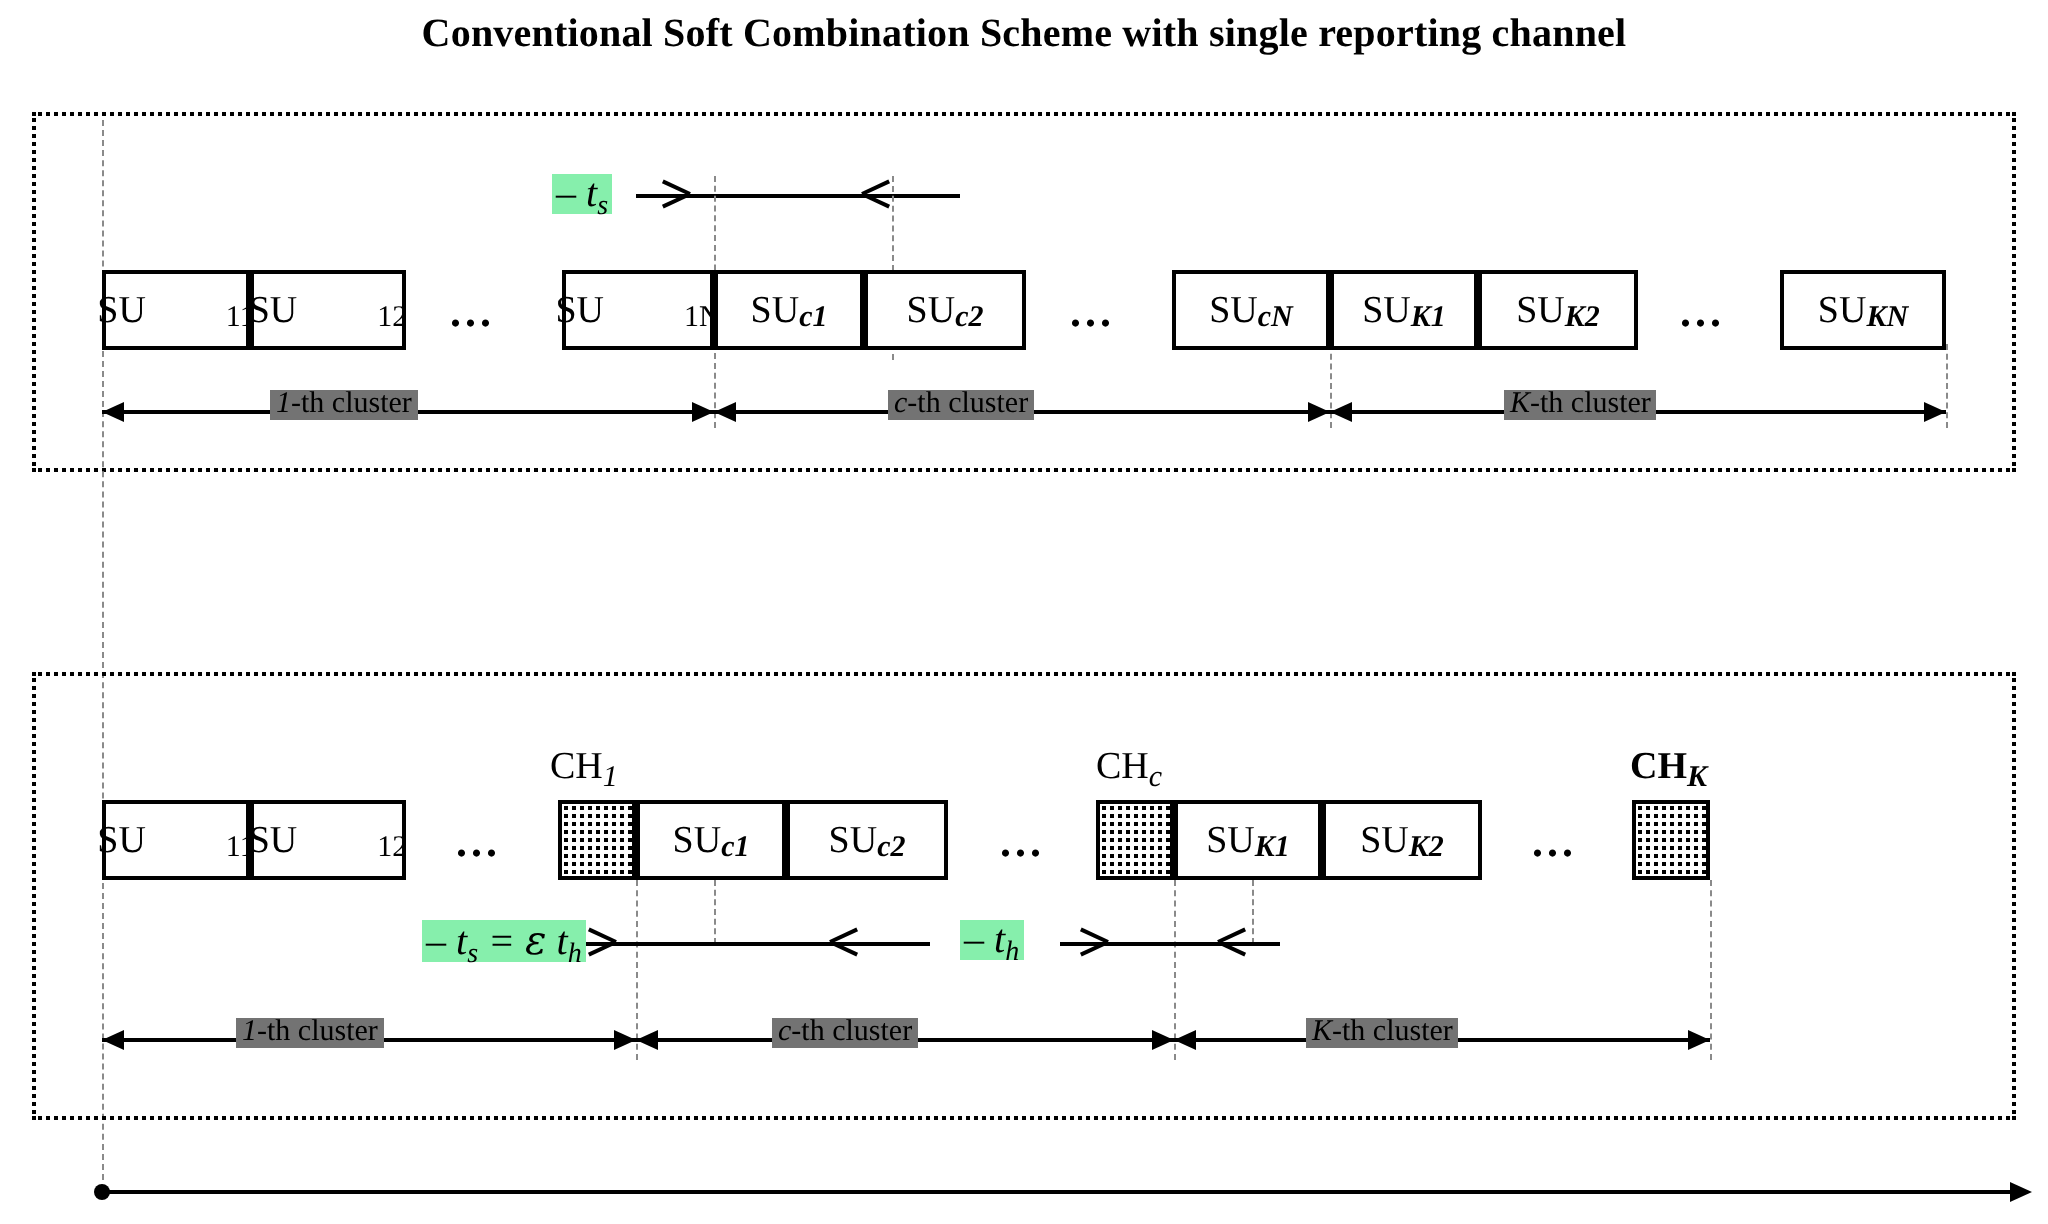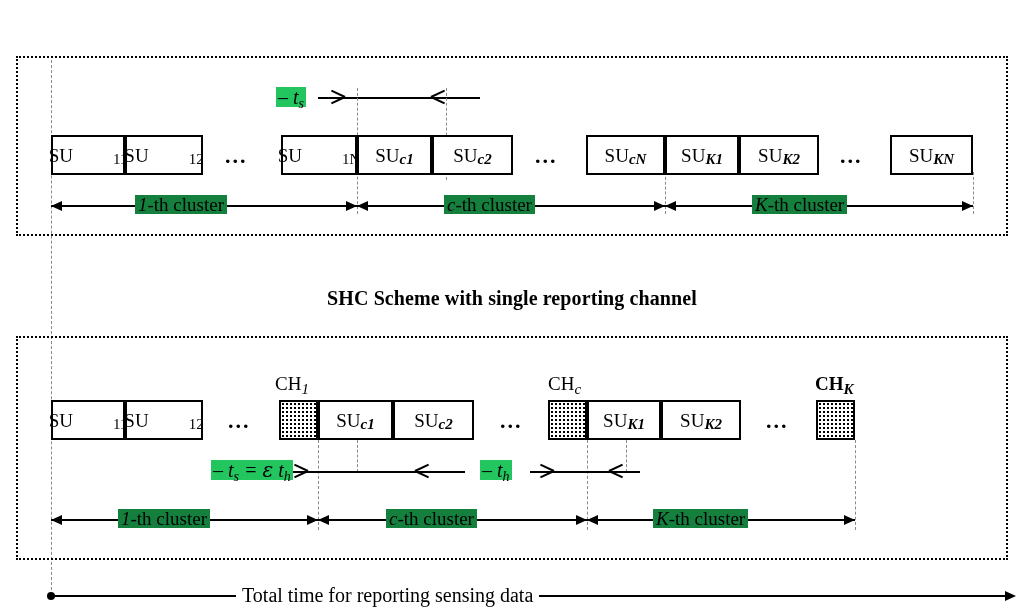--- a/index.html
+++ b/index.html
@@ -50,37 +50,38 @@
   .vhead:before,.vhead:after{content:"";position:absolute;left:0;top:6px;
         width:15px;height:0;border-top:2px solid #000;}
   .vhead.r:before{transform:rotate(25deg);transform-origin:100% 50%;}
   .vhead.r:after{transform:rotate(-25deg);transform-origin:100% 50%;}
   .vhead.l:before{transform:rotate(25deg);transform-origin:0% 50%;}
   .vhead.l:after{transform:rotate(-25deg);transform-origin:0% 50%;}
 
   .dot{position:absolute;width:8px;height:8px;border-radius:50%;background:#000;}
 
   
-  .splabel{position:absolute;background:#15803d;font-size:19px;white-space:nowrap;
+  .splabel{position:absolute;background:#737373;font-size:15px;white-space:nowrap;
            line-height:1;padding:0 3px;}
   .splabel i{font-style:italic;}
 
-  .tlabel{position:absolute;background:#22c55e;font-size:20px;white-space:nowrap;
+  .tlabel{position:absolute;background:#86efac;font-size:20px;white-space:nowrap;
           line-height:1;padding:0 2px;font-style:italic;}
   .tlabel .sb{font-size:14px;position:relative;top:4px;font-style:italic;}
   .tlabel .eps{font-style:italic;font-family:"DejaVu Serif",serif;}
 
   .bottomlabel{position:absolute;background:#fff;font-size:20px;
                white-space:nowrap;line-height:1;padding:0 6px;}
 </style>
 </head>
 <body>
 
 <div class="stage">
 
+  <div class="title" style="top:6px;">Conventional Soft Combination Scheme with single reporting channel</div>
 
   <div class="frame" style="left:16px;top:56px;width:992px;height:180px;"></div>
 
   <div class="hline" style="left:318px;top:97px;width:162px;"></div>
   <div class="vhead r" style="left:330px;top:90px;"></div>
   <div class="vhead l" style="left:431px;top:90px;"></div>
   <div class="tlabel" style="left:276px;top:87px;">–&nbsp;<span>t</span><span class="sb">s</span></div>
 
   <div class="vguide" style="left:51px;top:60px;height:530px;"></div>
   <div class="vguide" style="left:357px;top:88px;height:126px;"></div>
@@ -144,21 +145,20 @@
   <div class="hline" style="left:357px;top:205px;width:308px;"></div>
   <div class="arrow arw-l" style="left:357px;top:201px;"></div>
   <div class="arrow arw-r" style="left:654px;top:201px;"></div>
   <div class="splabel" style="left:444px;top:195px;"><i>c</i><span>-th cluster</span></div>
 
   <div class="hline" style="left:665px;top:205px;width:308px;"></div>
   <div class="arrow arw-l" style="left:665px;top:201px;"></div>
   <div class="arrow arw-r" style="left:962px;top:201px;"></div>
   <div class="splabel" style="left:752px;top:195px;"><i>K</i><span>-th cluster</span></div>
 
-  <div class="title" style="top:287px;">SHC Scheme with single reporting channel</div>
 
   <div class="frame" style="left:16px;top:336px;width:992px;height:224px;"></div>
 
   <div class="chcap" style="left:275px;top:374px;"><span>CH</span><span class="sub">1</span></div>
   <div class="chcap" style="left:548px;top:374px;"><span>CH</span><span class="sub">c</span></div>
   <div class="chcap" style="left:815px;top:374px;font-weight:bold;"><span>CH</span><span class="sub">K</span></div>
 
   <div class="vguide" style="left:318px;top:440px;height:90px;"></div>
   <div class="vguide" style="left:357px;top:440px;height:32px;"></div>
   <div class="vguide" style="left:587px;top:440px;height:90px;"></div>
@@ -225,15 +225,14 @@
   <div class="splabel" style="left:386px;top:509px;"><i>c</i><span>-th cluster</span></div>
 
   <div class="hline" style="left:587px;top:519px;width:268px;"></div>
   <div class="arrow arw-l" style="left:587px;top:515px;"></div>
   <div class="arrow arw-r" style="left:844px;top:515px;"></div>
   <div class="splabel" style="left:653px;top:509px;"><i>K</i><span>-th cluster</span></div>
 
   <div class="hline" style="left:51px;top:595px;width:962px;"></div>
   <div class="dot" style="left:47px;top:592px;"></div>
   <div class="arrow arw-r" style="left:1005px;top:591px;"></div>
-  <div class="bottomlabel" style="left:236px;top:585px;">Total time for reporting sensing data</div>
 
 </div>
 
 </body></html>

